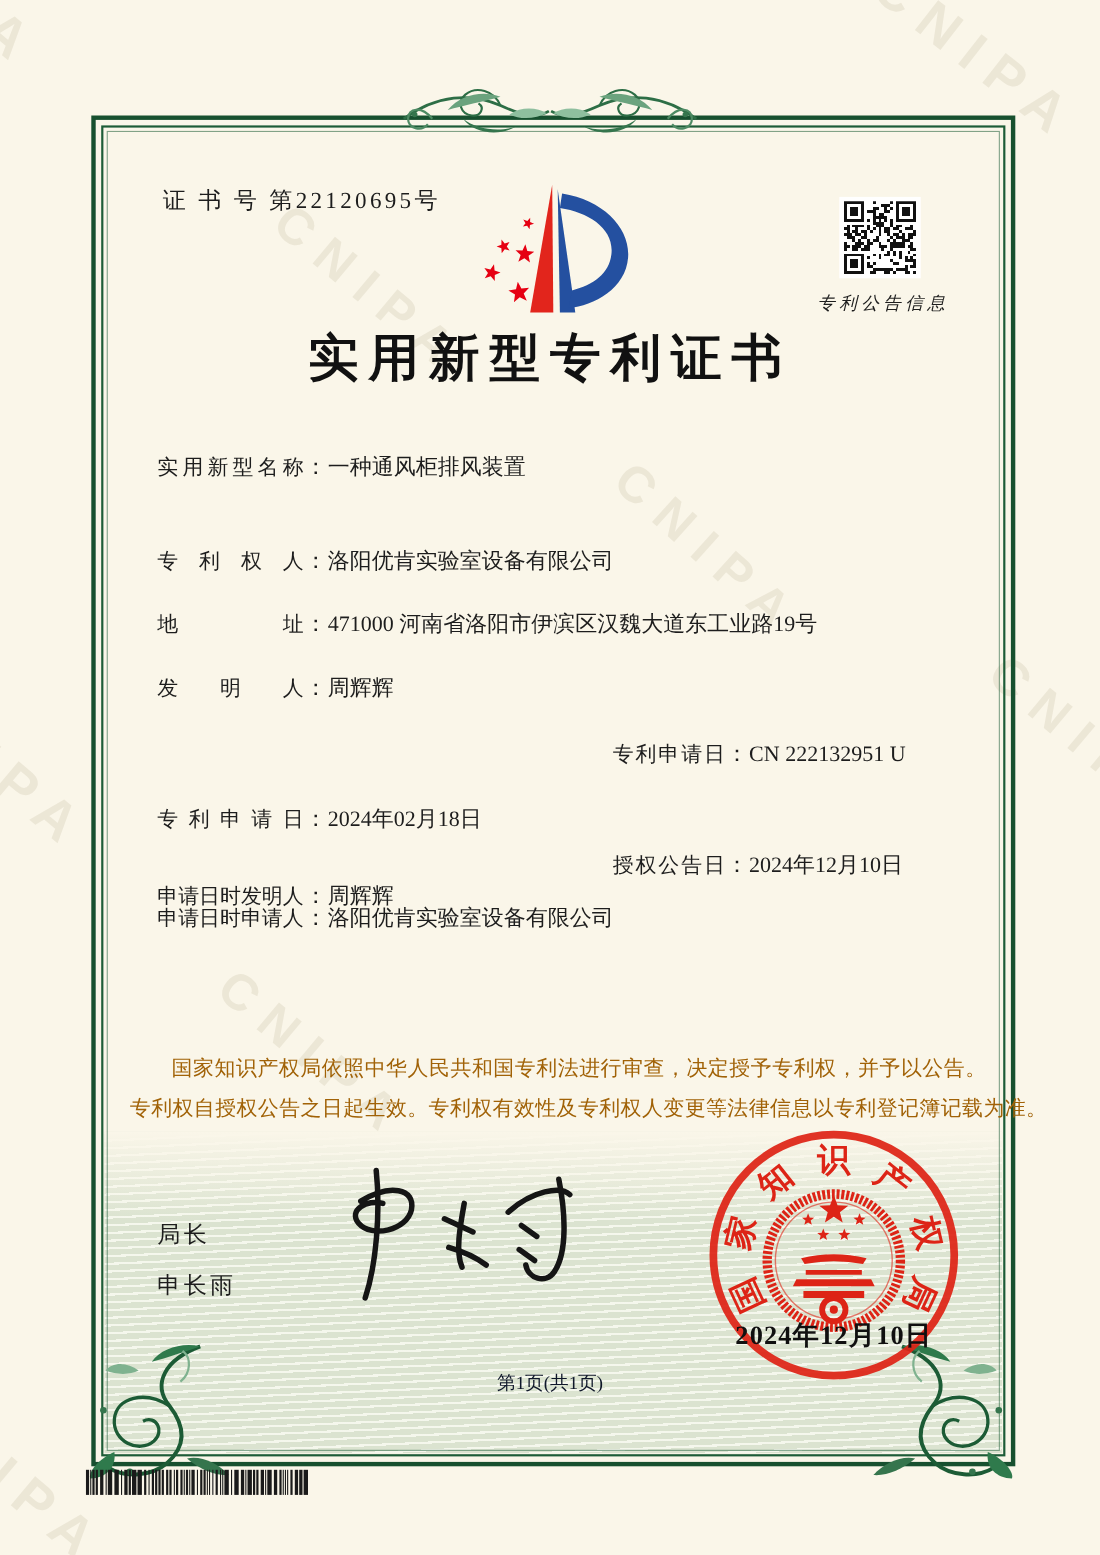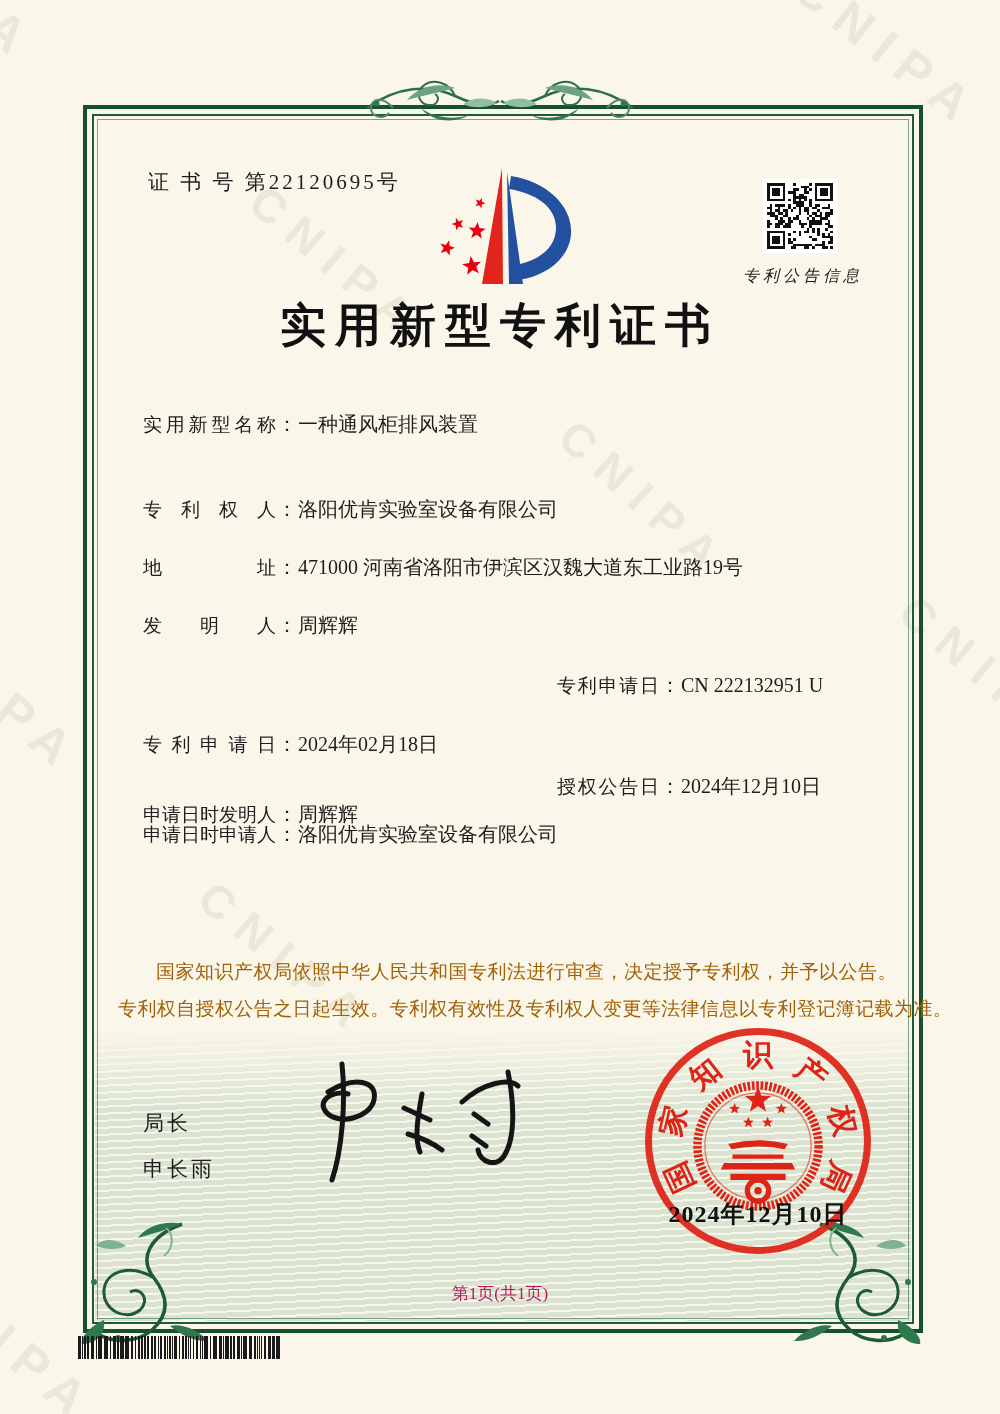--- a/index.html
+++ b/index.html
@@ -50,22 +50,22 @@
   .signature{position:absolute;left:262px;top:1050px;z-index:8;}
   
   .seal{position:absolute;left:645px;top:1028px;width:226px;height:226px;z-index:8;}
   .seal .ring{position:absolute;inset:0;border:7px solid rgba(222,36,21,.93);border-radius:50%;}
   .seal-ch{position:absolute;font-size:30px;font-weight:bold;color:#dd2416;
            font-family:"Liberation Serif",serif;}
   .seal-date{position:absolute;left:0;right:0;top:170px;text-align:center;
              font-size:24px;font-weight:bold;color:#101010;letter-spacing:1px;z-index:9;}
   .emblem{position:absolute;left:45px;top:50px;}
   
-  .page-footer{position:absolute;left:0;right:0;top:1282px;text-align:center;
-               font-size:17px;z-index:7;color:#be185d;}
+  .page-footer{position:absolute;left:0;right:0;top:1246px;text-align:center;
+               font-size:17px;z-index:7;color:#0f172a;}
   .barcode{position:absolute;left:78px;top:1336px;z-index:7;line-height:0;}
 </style>
 </head>
 <body>
 
 <div class="page">
 
   <span class="wm" style="left:-140px;top:-120px;transform:rotate(40deg);">CNIPA</span>
   <span class="wm small" style="left:256px;top:168px;transform:rotate(40deg);">CNIPA</span>
   <span class="wm" style="left:800px;top:-48px;transform:rotate(38deg);">CNIPA</span>

